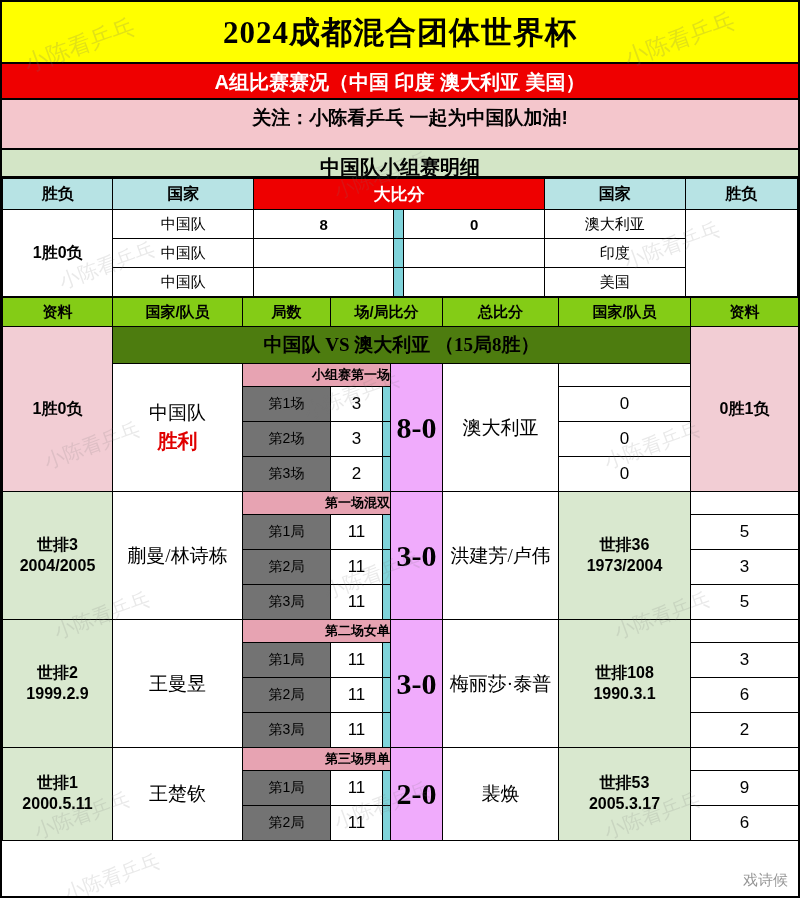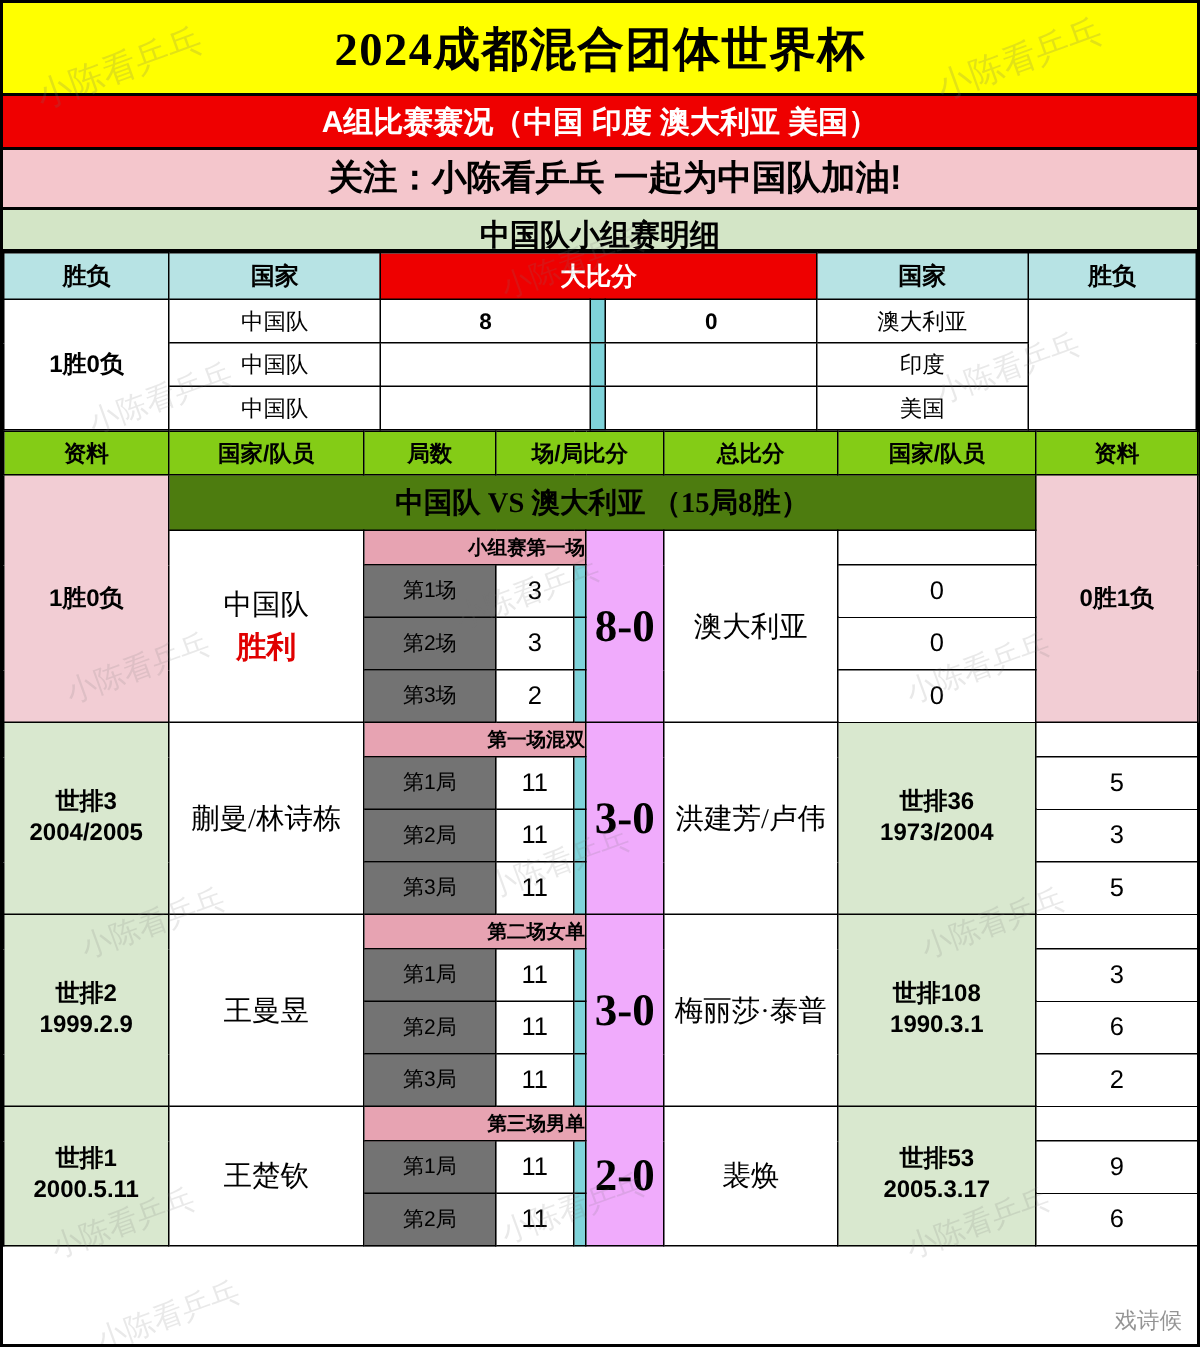--- a/index.html
+++ b/index.html
@@ -63,23 +63,23 @@
   .red-bar {
     background: #ef0000;
     color: #ffffff;
     height: 36px;
     line-height: 36px;
     font-size: 20px;
   }
   .pink-bar {
     background: #f4c6cc;
     color: #000;
-    height: 40px;
+    height: 50px;
     line-height: 36px;
-    font-size: 23px;
+    font-size: 19px;
     padding-left: 20px;
   }
   .green-bar {
     background: #d3e5c6;
     color: #000;
     height: 28px;
     line-height: 34px;
     font-size: 20px;
   }
 

